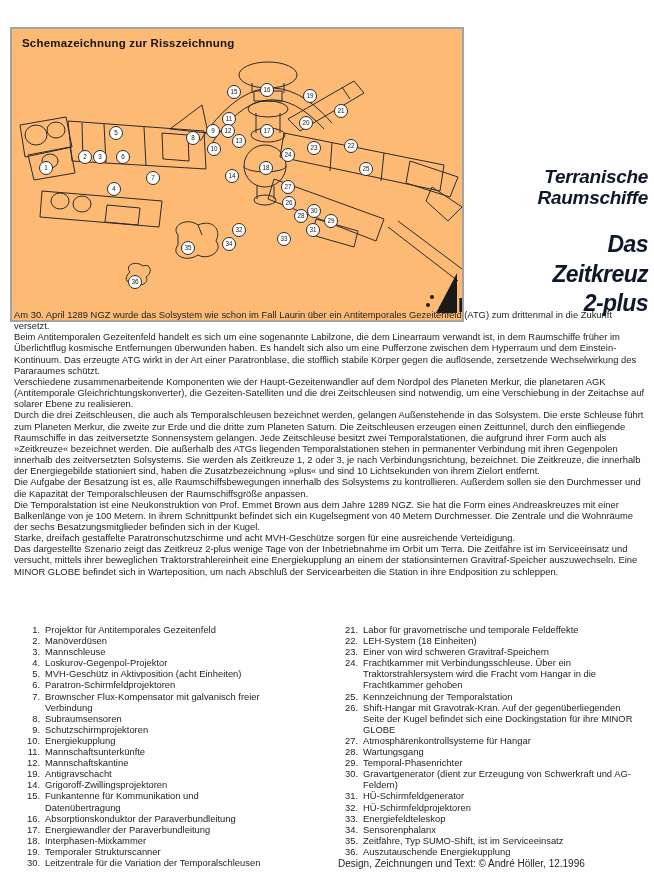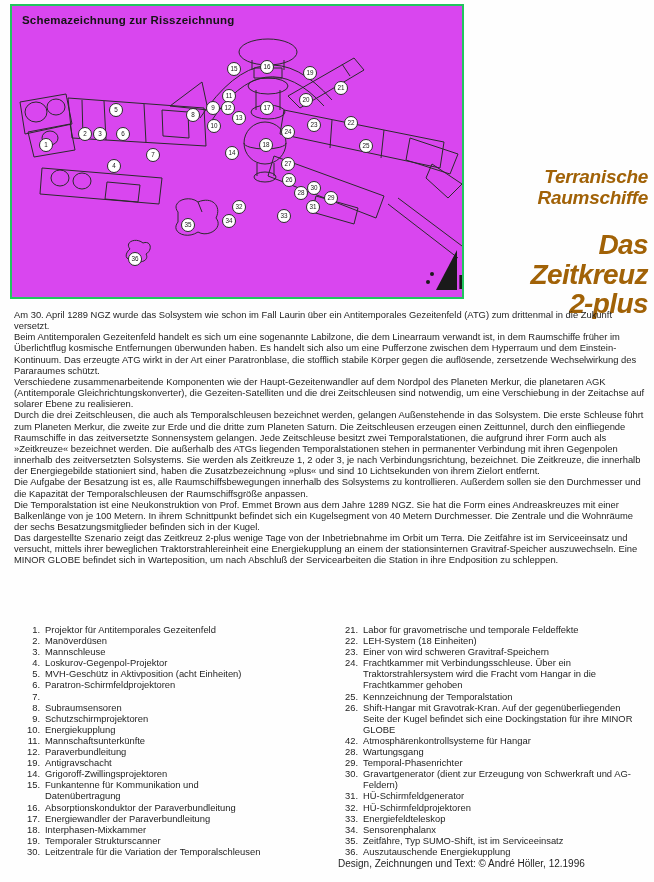--- a/index.html
+++ b/index.html
@@ -1,23 +1,23 @@
 <!DOCTYPE html>
 <html><head>
 <meta charset="utf-8">
 <style>
   html,body{margin:0;padding:0;background:#e8e8e8;}
   .page{position:relative;width:654px;height:882px;background:#fefefe;color:#1e1e1e;
         font-family:"Liberation Sans",sans-serif;overflow:hidden;margin:0 auto;}
-  .frame{position:absolute;left:10px;top:4px;width:450px;height:291px;border:2px solid #22c55e;background:#d946ef;}
+  .frame{position:absolute;left:10px;top:27px;width:450px;height:291px;border:2px solid #a3a3a3;background:#fdba74;}
   .frame-title{position:absolute;left:10px;top:8px;font-size:11.5px;font-weight:bold;letter-spacing:.2px;color:#151515;}
   .schematic{position:absolute;left:0;top:0;width:100%;height:100%;}
-  .titles{position:absolute;right:6px;top:166px;text-align:right;font-style:italic;font-weight:bold;color:#a16207;}
+  .titles{position:absolute;right:6px;top:166px;text-align:right;font-style:italic;font-weight:bold;color:#0f172a;}
   .series{font-size:19px;line-height:21px;letter-spacing:-.3px;}
-  .main{margin-top:22px;font-size:28px;line-height:29.5px;letter-spacing:-.6px;}
+  .main{margin-top:22px;font-size:23px;line-height:29.5px;letter-spacing:-.6px;}
   .body{position:absolute;left:14px;top:309px;width:633px;font-size:9.4px;line-height:11.15px;text-align:left;}
   .body p{margin:0;}
   .legend{position:absolute;left:14px;top:624px;width:634px;display:flex;font-size:9.4px;line-height:11.1px;}
   .col{flex:none;}
   .col-left{width:318px;}
   .col-right{width:316px;}
   .li{display:flex;}
   .num{flex:none;width:26px;text-align:right;padding-right:5px;}
   .col-left .txt{max-width:226px;}
   .col-right .txt{max-width:270px;}
@@ -185,20 +185,21 @@
   <p>Beim Antitemporalen Gezeitenfeld handelt es sich um eine sogenannte Labilzone, die dem Linearraum verwandt ist, in dem Raumschiffe früher im Überlichtflug kosmische Entfernungen überwunden haben. Es handelt sich also um eine Pufferzone zwischen dem Hyperraum und dem Einstein-Kontinuum. Das erzeugte ATG wirkt in der Art einer Paratronblase, die stofflich stabile Körper gegen die auflösende, zersetzende Wechselwirkung des Pararaumes schützt.</p>
 
   <p>Verschiedene zusammenarbeitende Komponenten wie der Haupt-Gezeitenwandler auf dem Nordpol des Planeten Merkur, die planetaren AGK (Antitemporale Gleichrichtungskonverter), die Gezeiten-Satelliten und die drei Zeitschleusen sind notwendig, um eine Verschiebung in der Zeitachse auf solarer Ebene zu realisieren.</p>
 
   <p>Durch die drei Zeitschleusen, die auch als Temporalschleusen bezeichnet werden, gelangen Außenstehende in das Solsystem. Die erste Schleuse führt zum Planeten Merkur, die zweite zur Erde und die dritte zum Planeten Saturn. Die Zeitschleusen erzeugen einen Zeittunnel, durch den einfliegende Raumschiffe in das zeitversetzte Sonnensystem gelangen. Jede Zeitschleuse besitzt zwei Temporalstationen, die aufgrund ihrer Form auch als »Zeitkreuze« bezeichnet werden. Die außerhalb des ATGs liegenden Temporalstationen stehen in permanenter Verbindung mit ihren Gegenpolen innerhalb des zeitversetzten Solsystems. Sie werden als Zeitkreuze 1, 2 oder 3, je nach Verbindungsrichtung, bezeichnet. Die Zeitkreuze, die innerhalb der Energiegebilde stationiert sind, haben die Zusatzbezeichnung »plus« und sind 10 Lichtsekunden von ihrem Zielort entfernt.</p>
 
   <p>Die Aufgabe der Besatzung ist es, alle Raumschiffsbewegungen innerhalb des Solsystems zu kontrollieren. Außerdem sollen sie den Durchmesser und die Kapazität der Temporalschleusen der Raumschiffsgröße anpassen.</p>
 
   <p>Die Temporalstation ist eine Neukonstruktion von Prof. Emmet Brown aus dem Jahre 1289 NGZ. Sie hat die Form eines Andreaskreuzes mit einer Balkenlänge von je 100 Metern. In ihrem Schnittpunkt befindet sich ein Kugelsegment von 40 Metern Durchmesser. Die Zentrale und die Wohnräume der sechs Besatzungsmitglieder befinden sich in der Kugel.</p>
 
+  <p>Starke, dreifach gestaffelte Paratronschutzschirme und acht MVH-Geschütze sorgen für eine ausreichende Verteidigung.</p>
 
 
   <p>Das dargestellte Szenario zeigt das Zeitkreuz 2-plus wenige Tage von der Inbetriebnahme im Orbit um Terra. Die Zeitfähre ist im Serviceeinsatz und versucht, mittels ihrer beweglichen Traktorstrahlereinheit eine Energiekupplung an einem der stationsinternen Gravitraf-Speicher auszuwechseln. Eine MINOR GLOBE befindet sich in Warteposition, um nach Abschluß der Servicearbeiten die Station in ihre Endposition zu schleppen.</p>
 </div>
 
   <div class="legend">
     <div class="col col-left">
   <div class="li">
     <span class="num">1.</span>
     <span class="txt">Projektor für Antitemporales Gezeitenfeld</span>
@@ -224,20 +225,21 @@
     <span class="txt">MVH-Geschütz in Aktivposition (acht Einheiten)</span>
   </div>
 
   <div class="li">
     <span class="num">6.</span>
     <span class="txt">Paratron-Schirmfeldprojektoren</span>
   </div>
 
   <div class="li">
     <span class="num">7.</span>
+    <span class="txt">Brownscher Flux-Kompensator mit galvanisch freier Verbindung</span>
   </div>
 
   <div class="li">
     <span class="num">8.</span>
     <span class="txt">Subraumsensoren</span>
   </div>
 
   <div class="li">
     <span class="num">9.</span>
     <span class="txt">Schutzschirmprojektoren</span>
@@ -248,21 +250,21 @@
     <span class="txt">Energiekupplung</span>
   </div>
 
   <div class="li">
     <span class="num">11.</span>
     <span class="txt">Mannschaftsunterkünfte</span>
   </div>
 
   <div class="li">
     <span class="num">12.</span>
-    <span class="txt">Paraverbundleitung</span>
+    <span class="txt">Mannschaftskantine</span>
   </div>
 
   <div class="li">
     <span class="num">19.</span>
     <span class="txt">Antigravschacht</span>
   </div>
 
   <div class="li">
     <span class="num">14.</span>
     <span class="txt">Grigoroff-Zwillingsprojektoren</span>
@@ -323,21 +325,21 @@
     <span class="num">25.</span>
     <span class="txt">Kennzeichnung der Temporalstation</span>
   </div>
 
   <div class="li">
     <span class="num">26.</span>
     <span class="txt">Shift-Hangar mit Gravotrak-Kran. Auf der gegenüberliegenden Seite der Kugel befindet sich eine Dockingstation für ihre MINOR GLOBE</span>
   </div>
 
   <div class="li">
-    <span class="num">42.</span>
+    <span class="num">27.</span>
     <span class="txt">Atmosphärenkontrollsysteme für Hangar</span>
   </div>
 
   <div class="li">
     <span class="num">28.</span>
     <span class="txt">Wartungsgang</span>
   </div>
 
   <div class="li">
     <span class="num">29.</span>

